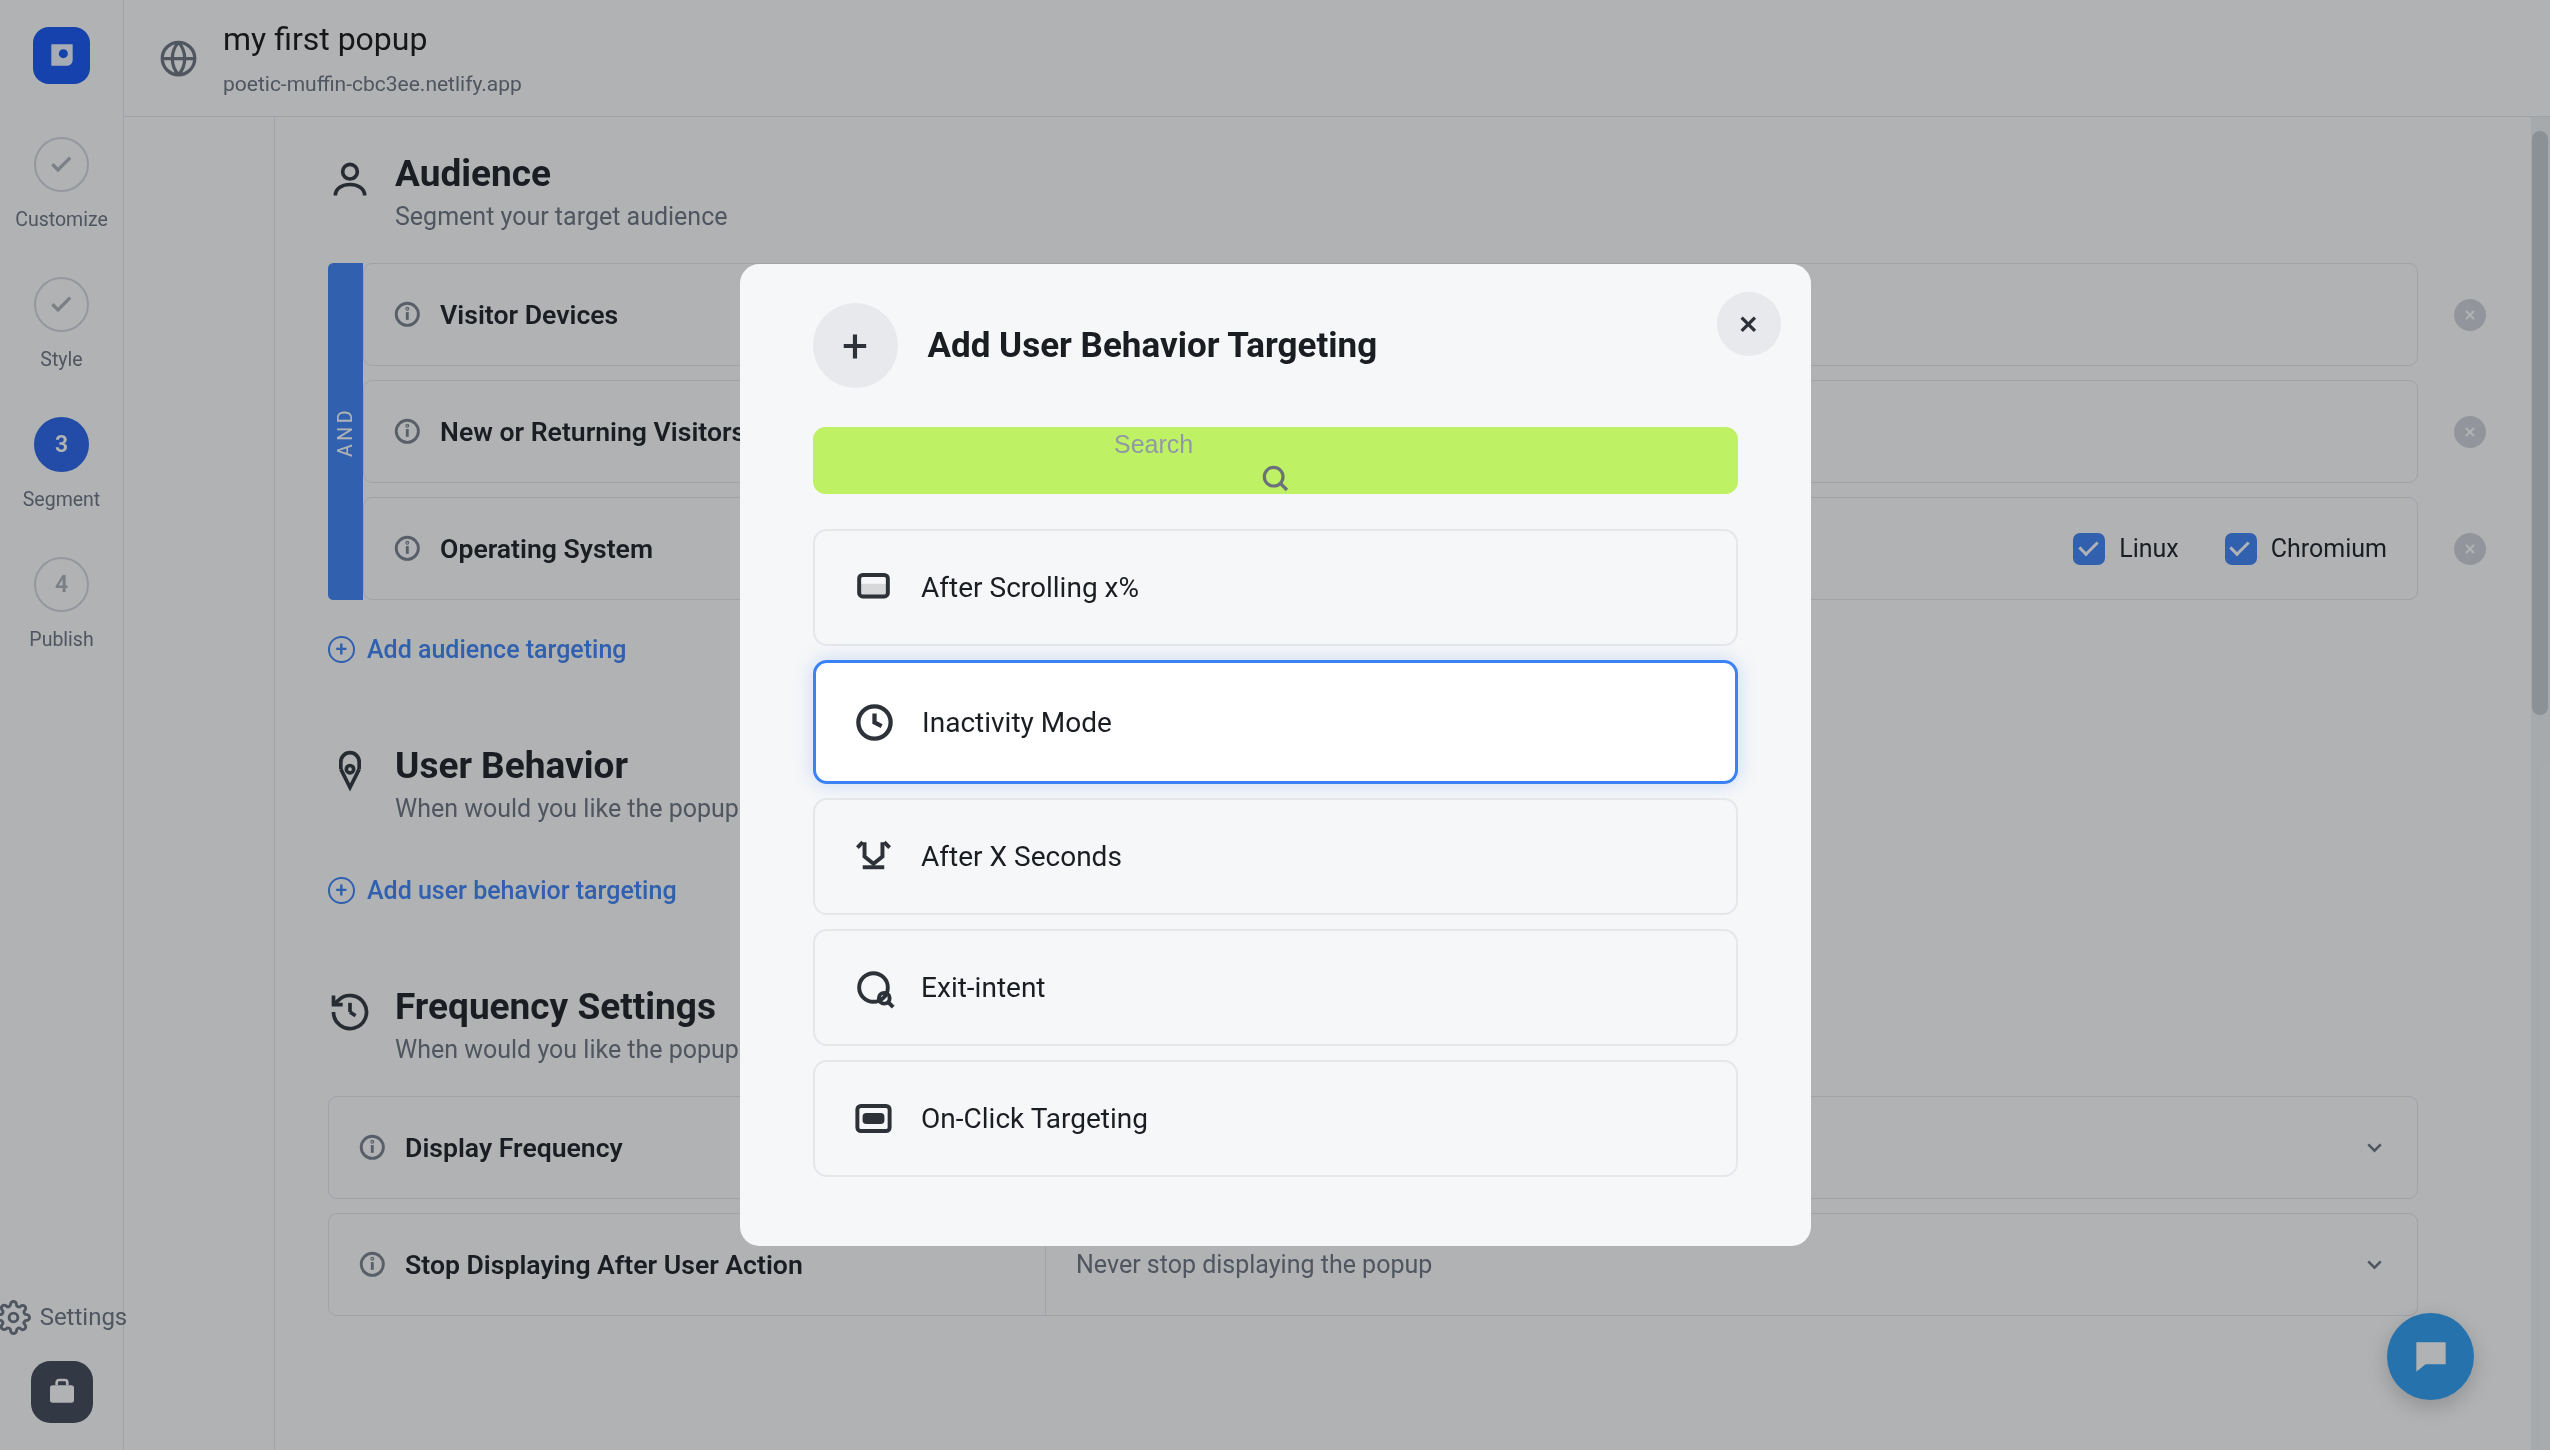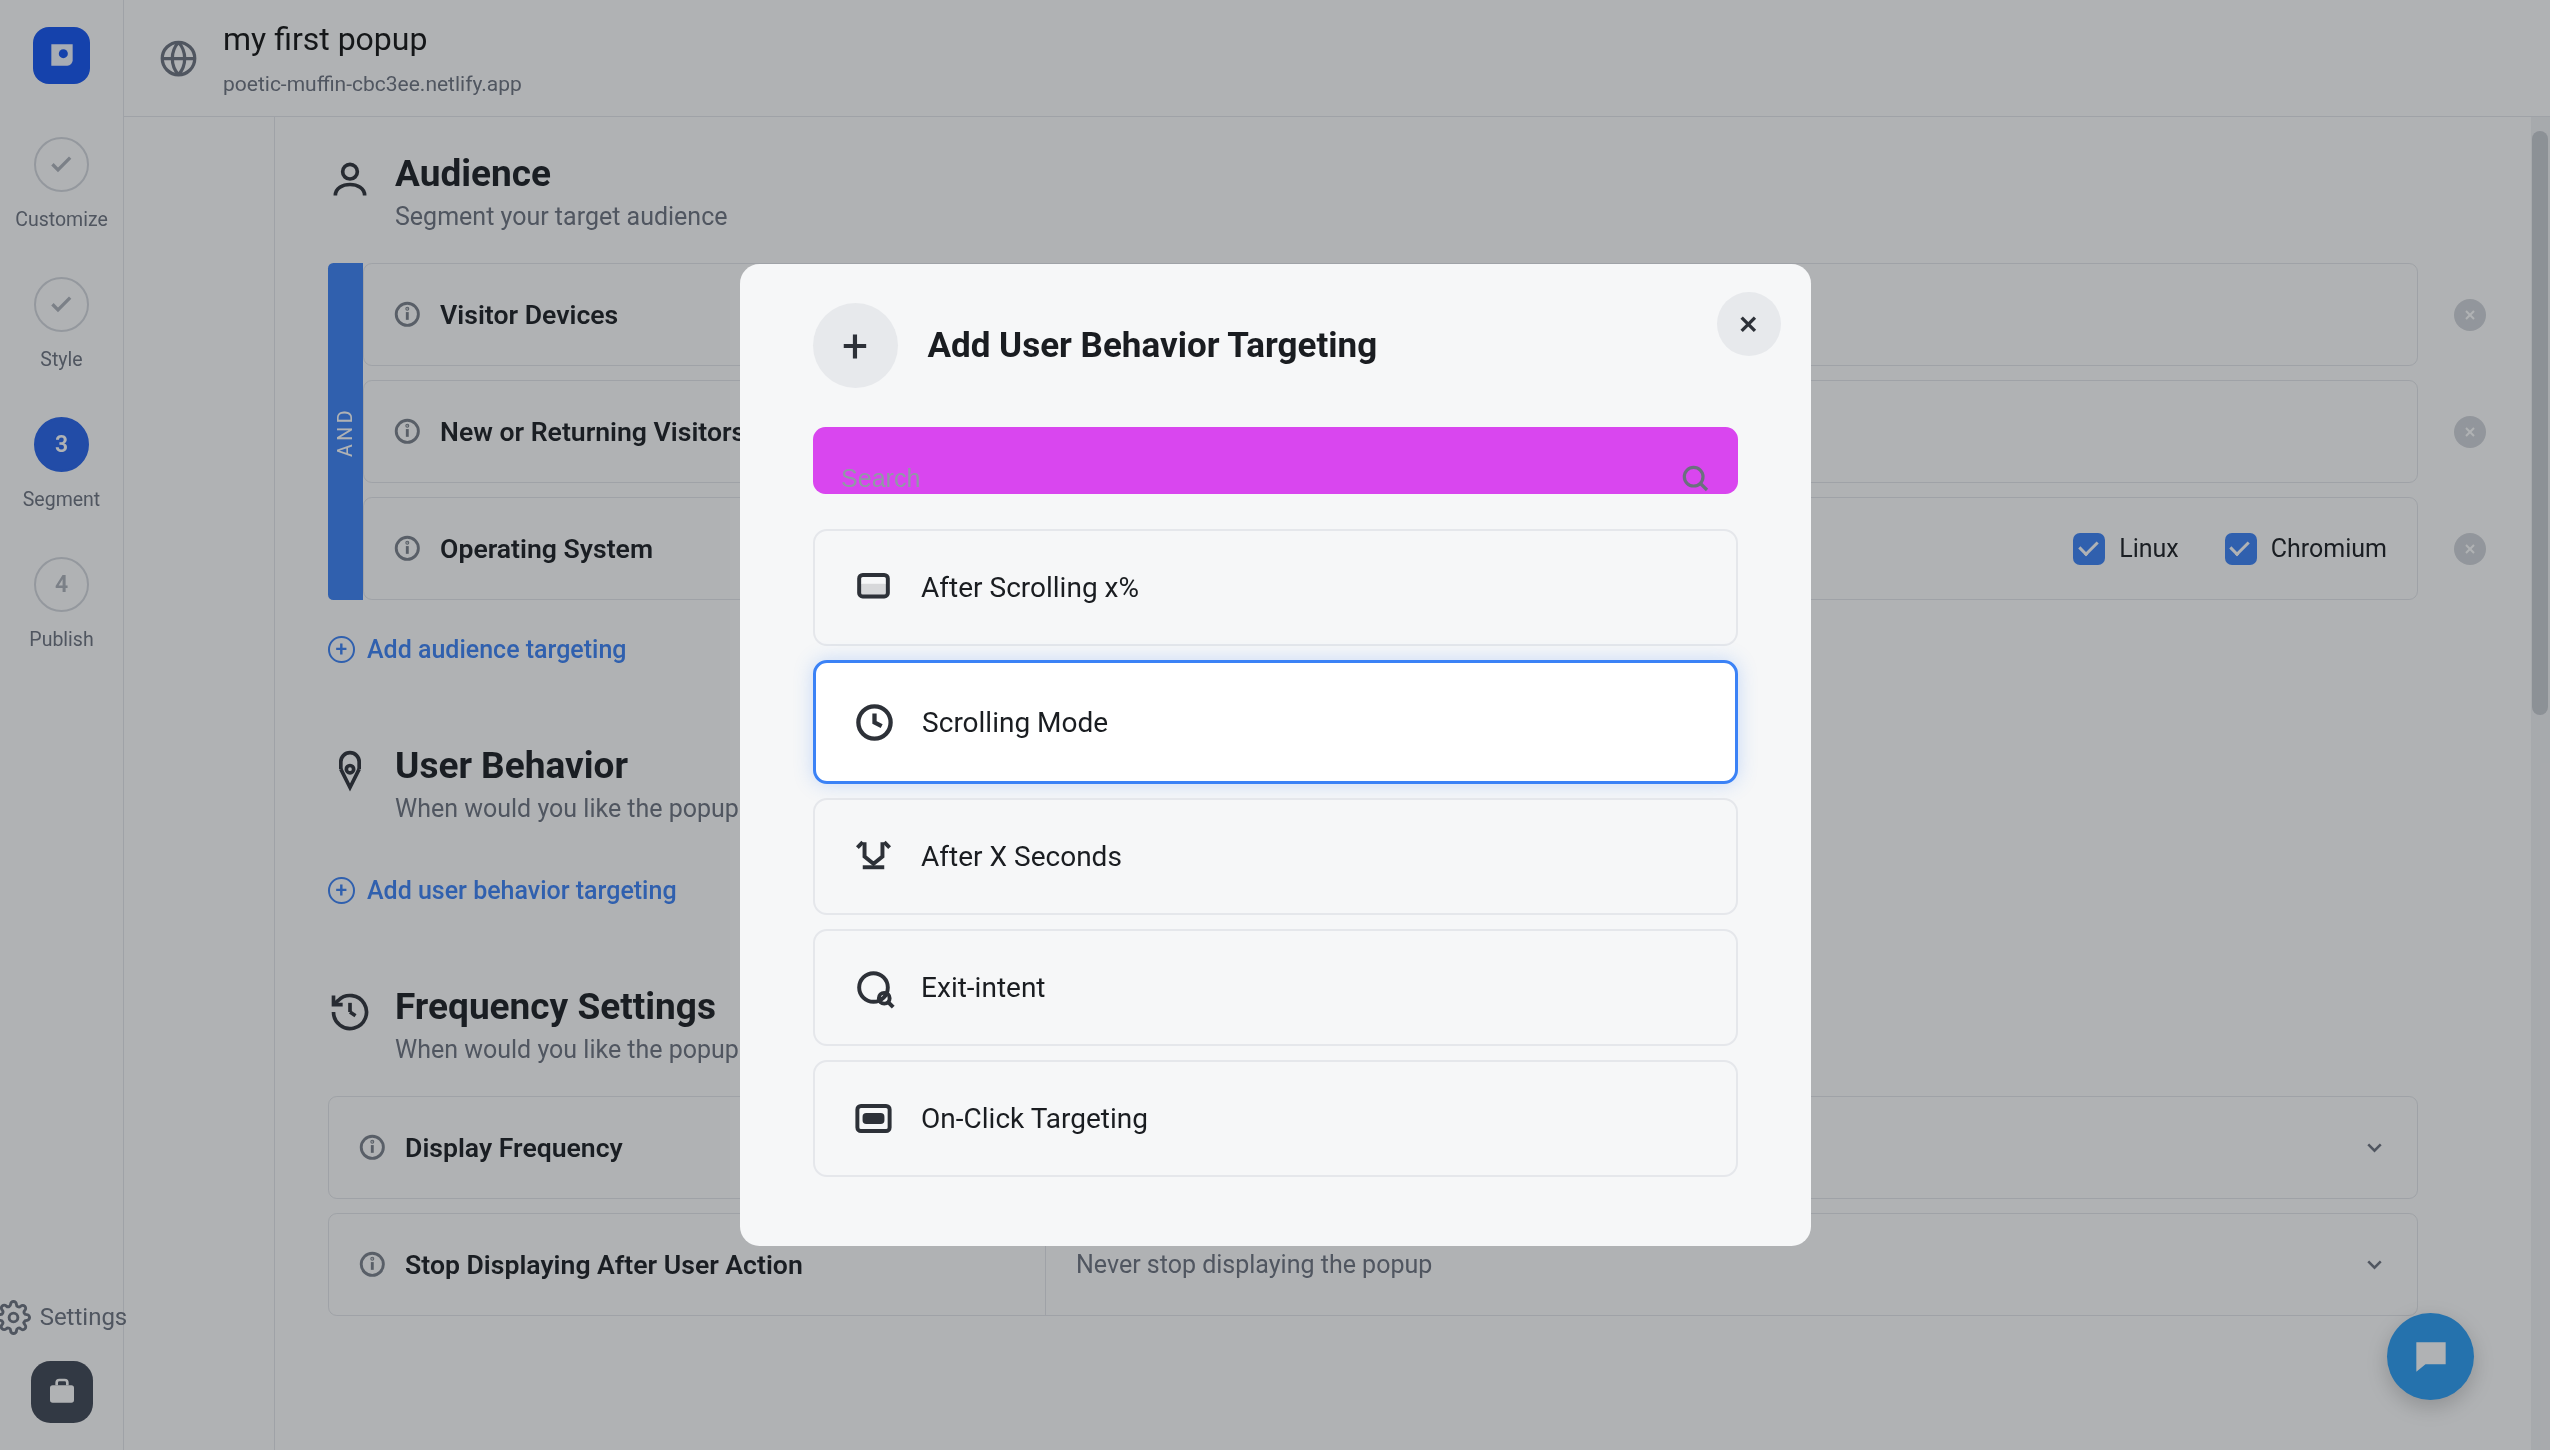--- a/index.html
+++ b/index.html
@@ -210,23 +210,24 @@
   .modal .close svg { width: 26.6px; height: 26.6px; stroke: #2d3138; stroke-width: 3; }
   .modal-head { display: flex; align-items: center; gap: 30px; margin-bottom: 39px; }
   .modal-head .plus-circ {
     width: 85px; height: 85px; border-radius: 50%;
     background: #e7e9ec; display: flex; align-items: center; justify-content: center;
     font-size: 46px; color: #2d3138;
   }
   .modal-head .mh-title { font-size: 35px; font-weight: 700; }
   .search {
     height: 67px; border-radius: 12.4px;
-    background: #d946ef;
-    display: flex; align-items: flex-end; padding: 0 26.6px;
+    background: #bef264;
+    display: flex; align-items: center; padding: 0 26.6px;
     margin-bottom: 35px;
+    flex-direction: column;
   }
   .search input {
     flex: 1; border: none; outline: none; background: transparent;
     font-size: 25px; color: var(--text-dark);
   }
   .search input::placeholder { color: #9099a5; }
   .search svg { width: 32px; height: 32px; color: #6a717d; }
   .modal-item {
     height: 117px; border: 2.7px solid var(--border);
     border-radius: 14px; margin-bottom: 14px;
@@ -527,21 +528,21 @@
           <rect x="4" y="11" width="16" height="6" rx="2" fill="currentColor" opacity=".15"></rect>
         </svg>
       <span class="mi">After Scrolling x%</span>
     </div>
 
     <div class="modal-item highlight">
       <svg viewBox="0 0 24 24" fill="none" stroke="currentColor" stroke-width="2.4">
           <circle cx="12" cy="12" r="9"></circle>
           <polyline points="12 7 12 12 16 14"></polyline>
         </svg>
-      <span class="mi">Scrolling Mode</span>
+      <span class="mi">Inactivity Mode</span>
     </div>
 
     <div class="modal-item">
       <svg viewBox="0 0 24 24" fill="none" stroke="currentColor" stroke-width="2.2">
           <path d="M3 7l3-3M21 7l-3-3"></path>
           <path d="M6 18h12"></path>
           <polyline points="7 4 7 12 12 16 17 12 17 4"></polyline>
         </svg>
       <span class="mi">After X Seconds</span>
     </div>

